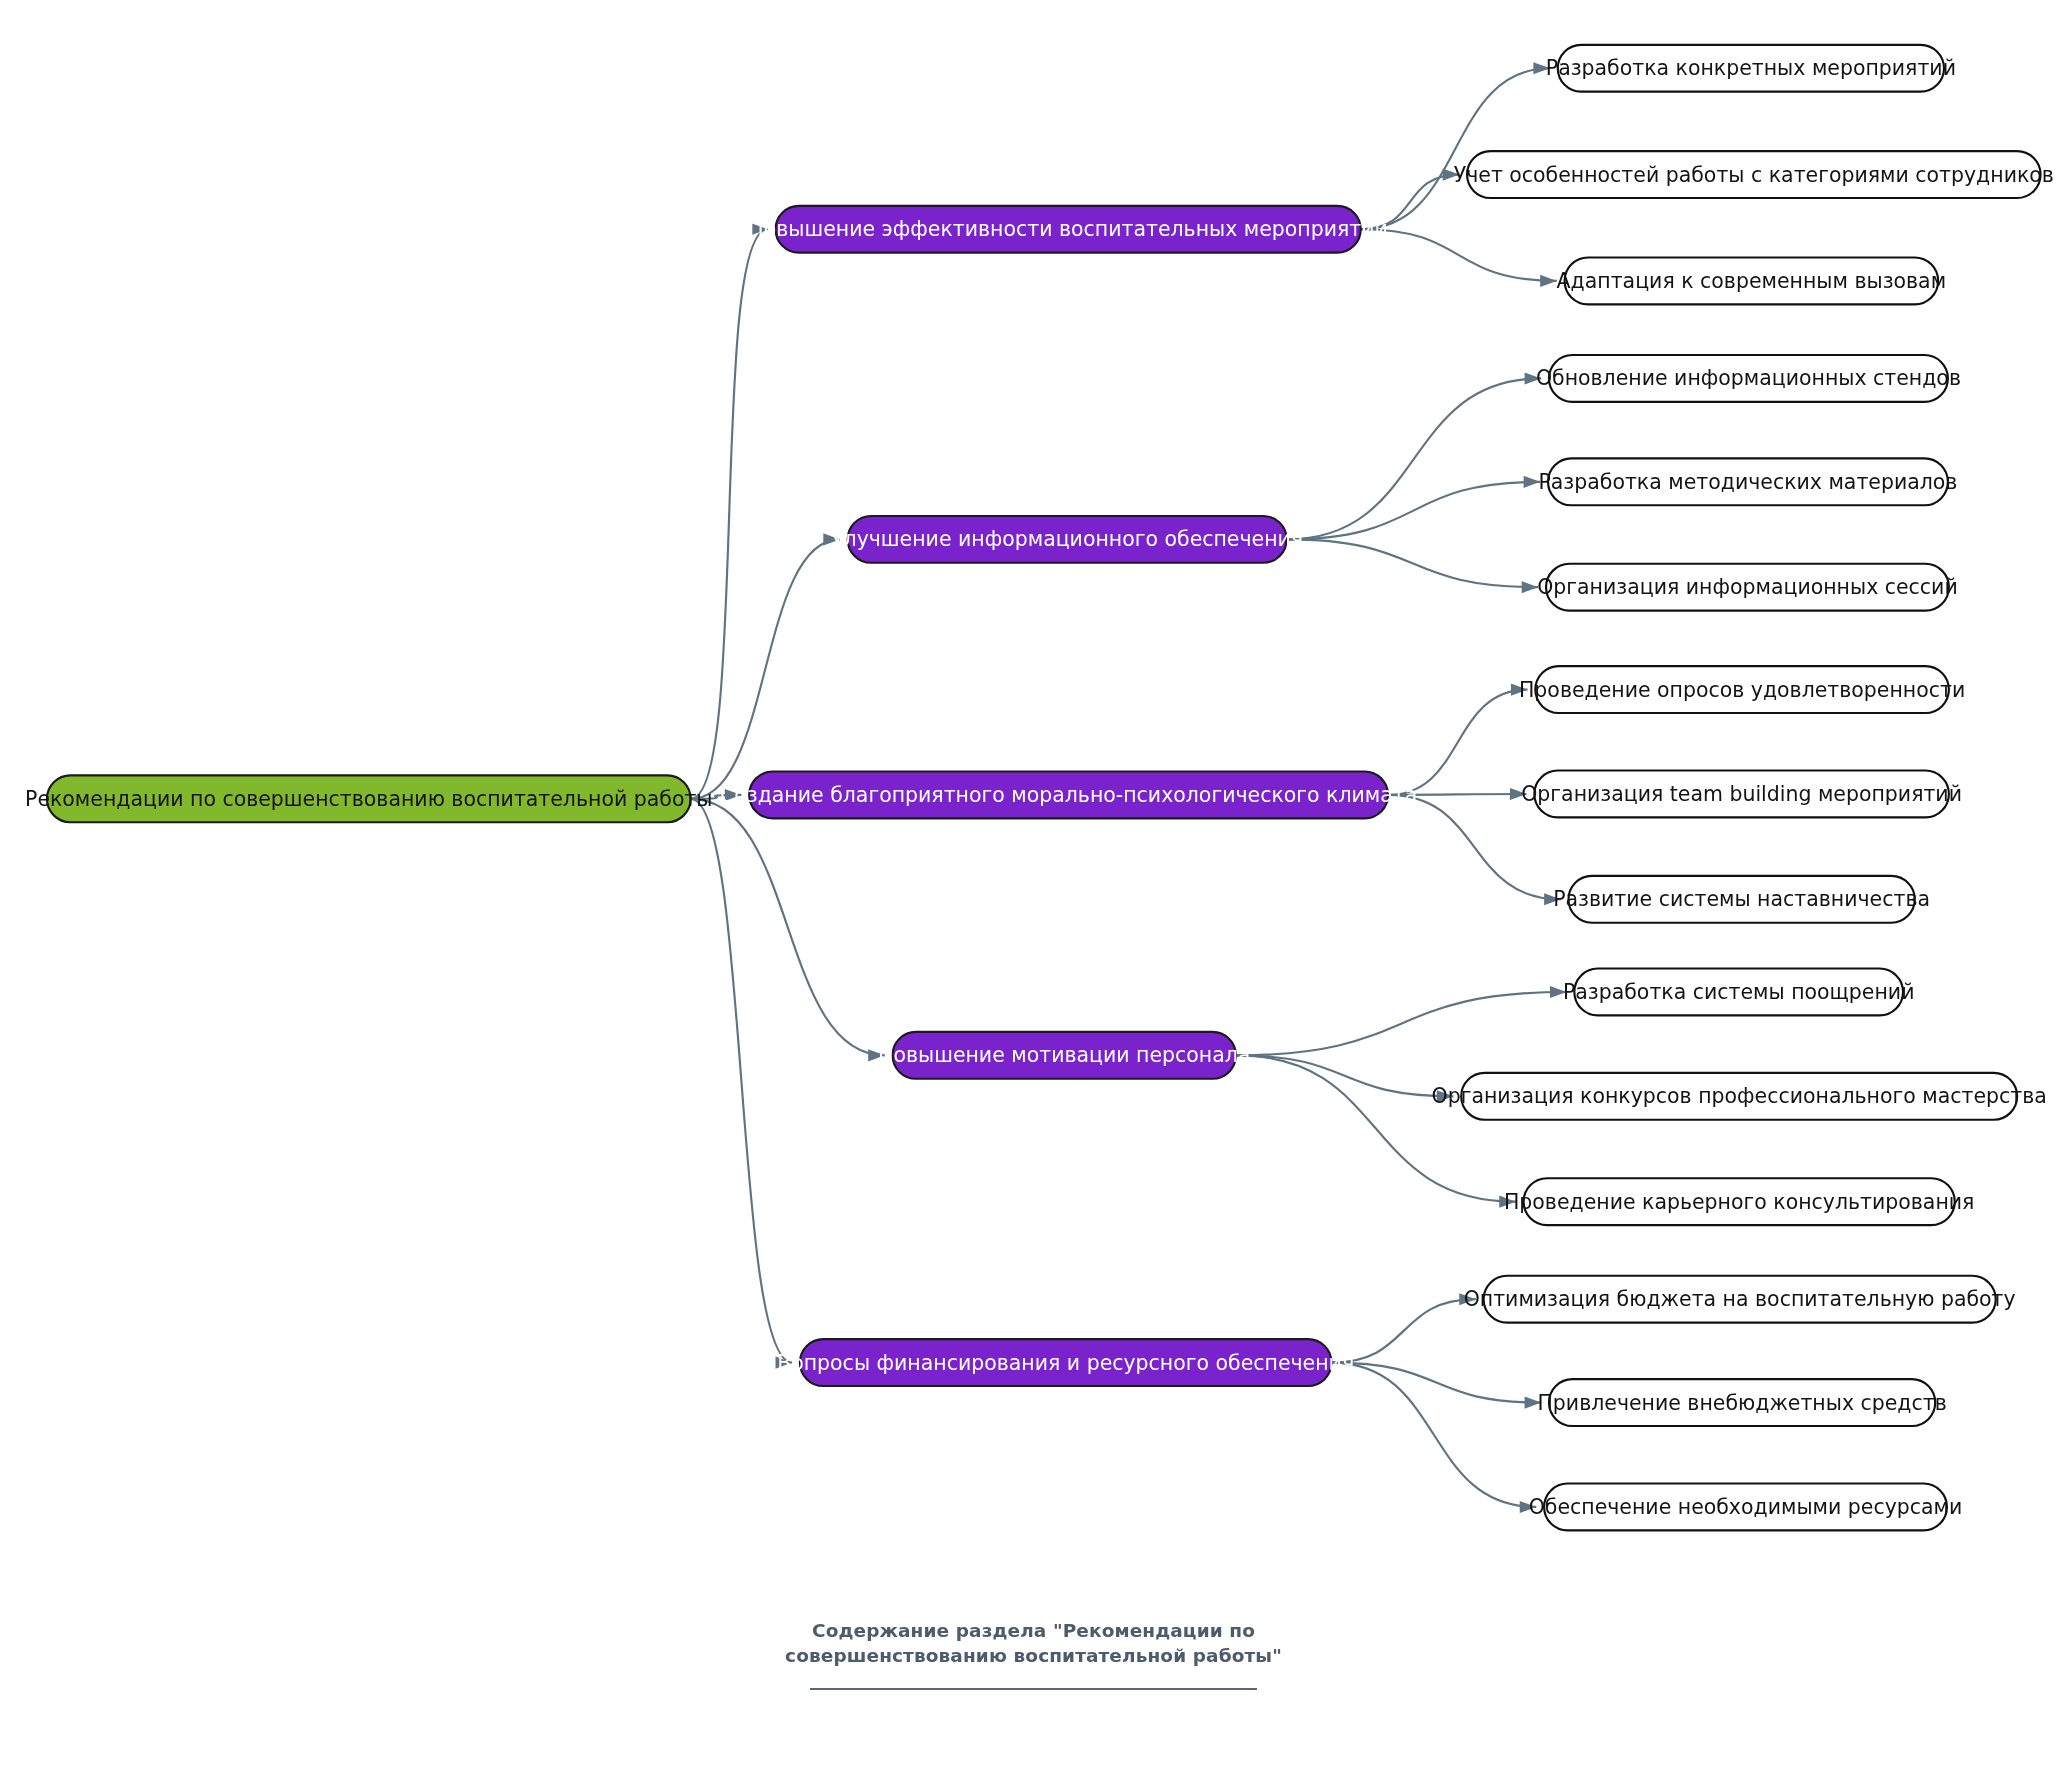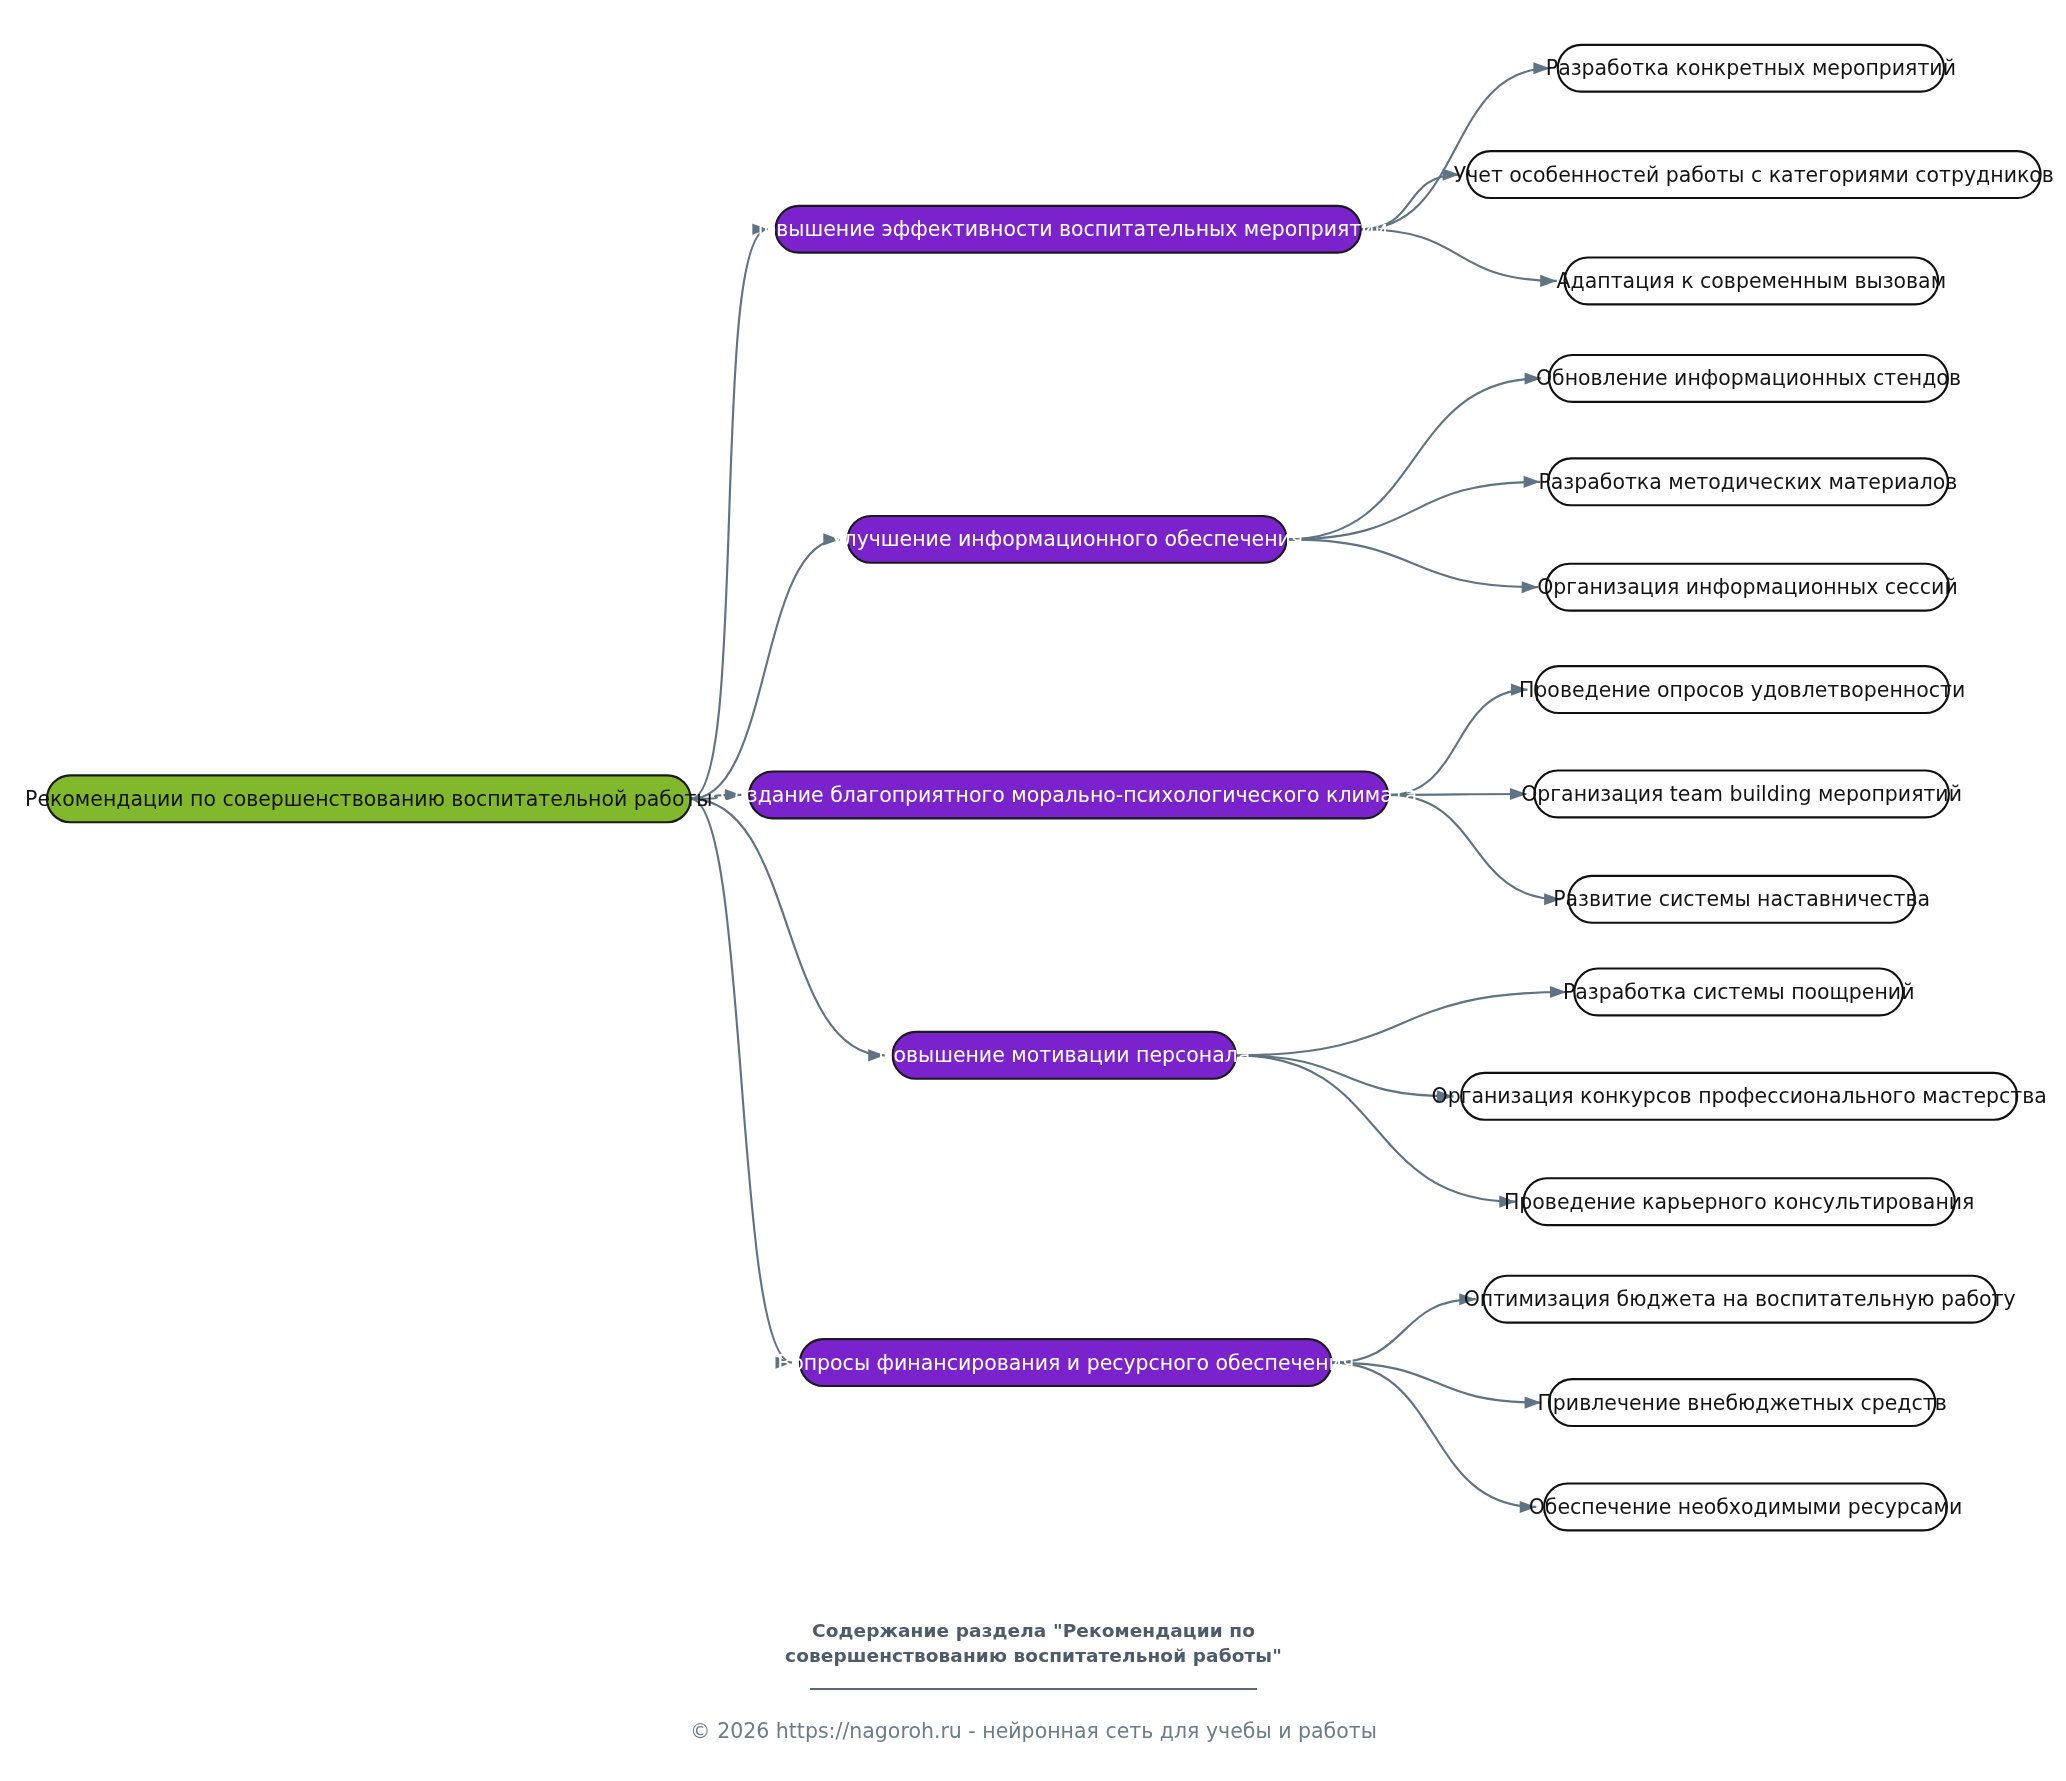--- a/index.html
+++ b/index.html
@@ -225,16 +225,15 @@
           <rect x="1583" y="1521" width="413" height="48" rx="24" ry="24" class="node-shape leaf-shape"></rect>
           <text x="1789.5" y="1546" text-anchor="middle" class="node-label leaf-label" font-size="18.27px">Обеспечение необходимыми ресурсами</text>
         </g>
       </g>
   </svg>
 
   <div class="footer-block">
     <div class="footer-title">Содержание раздела "Рекомендации по
 совершенствованию воспитательной работы"</div>
     <hr class="footer-rule">
-    <div class="footer-copy">© 2026 https://nagoroh.ru - нейронная сеть для учебы и работы</div>
   </div>
 </div>
 
 
 </body></html>

